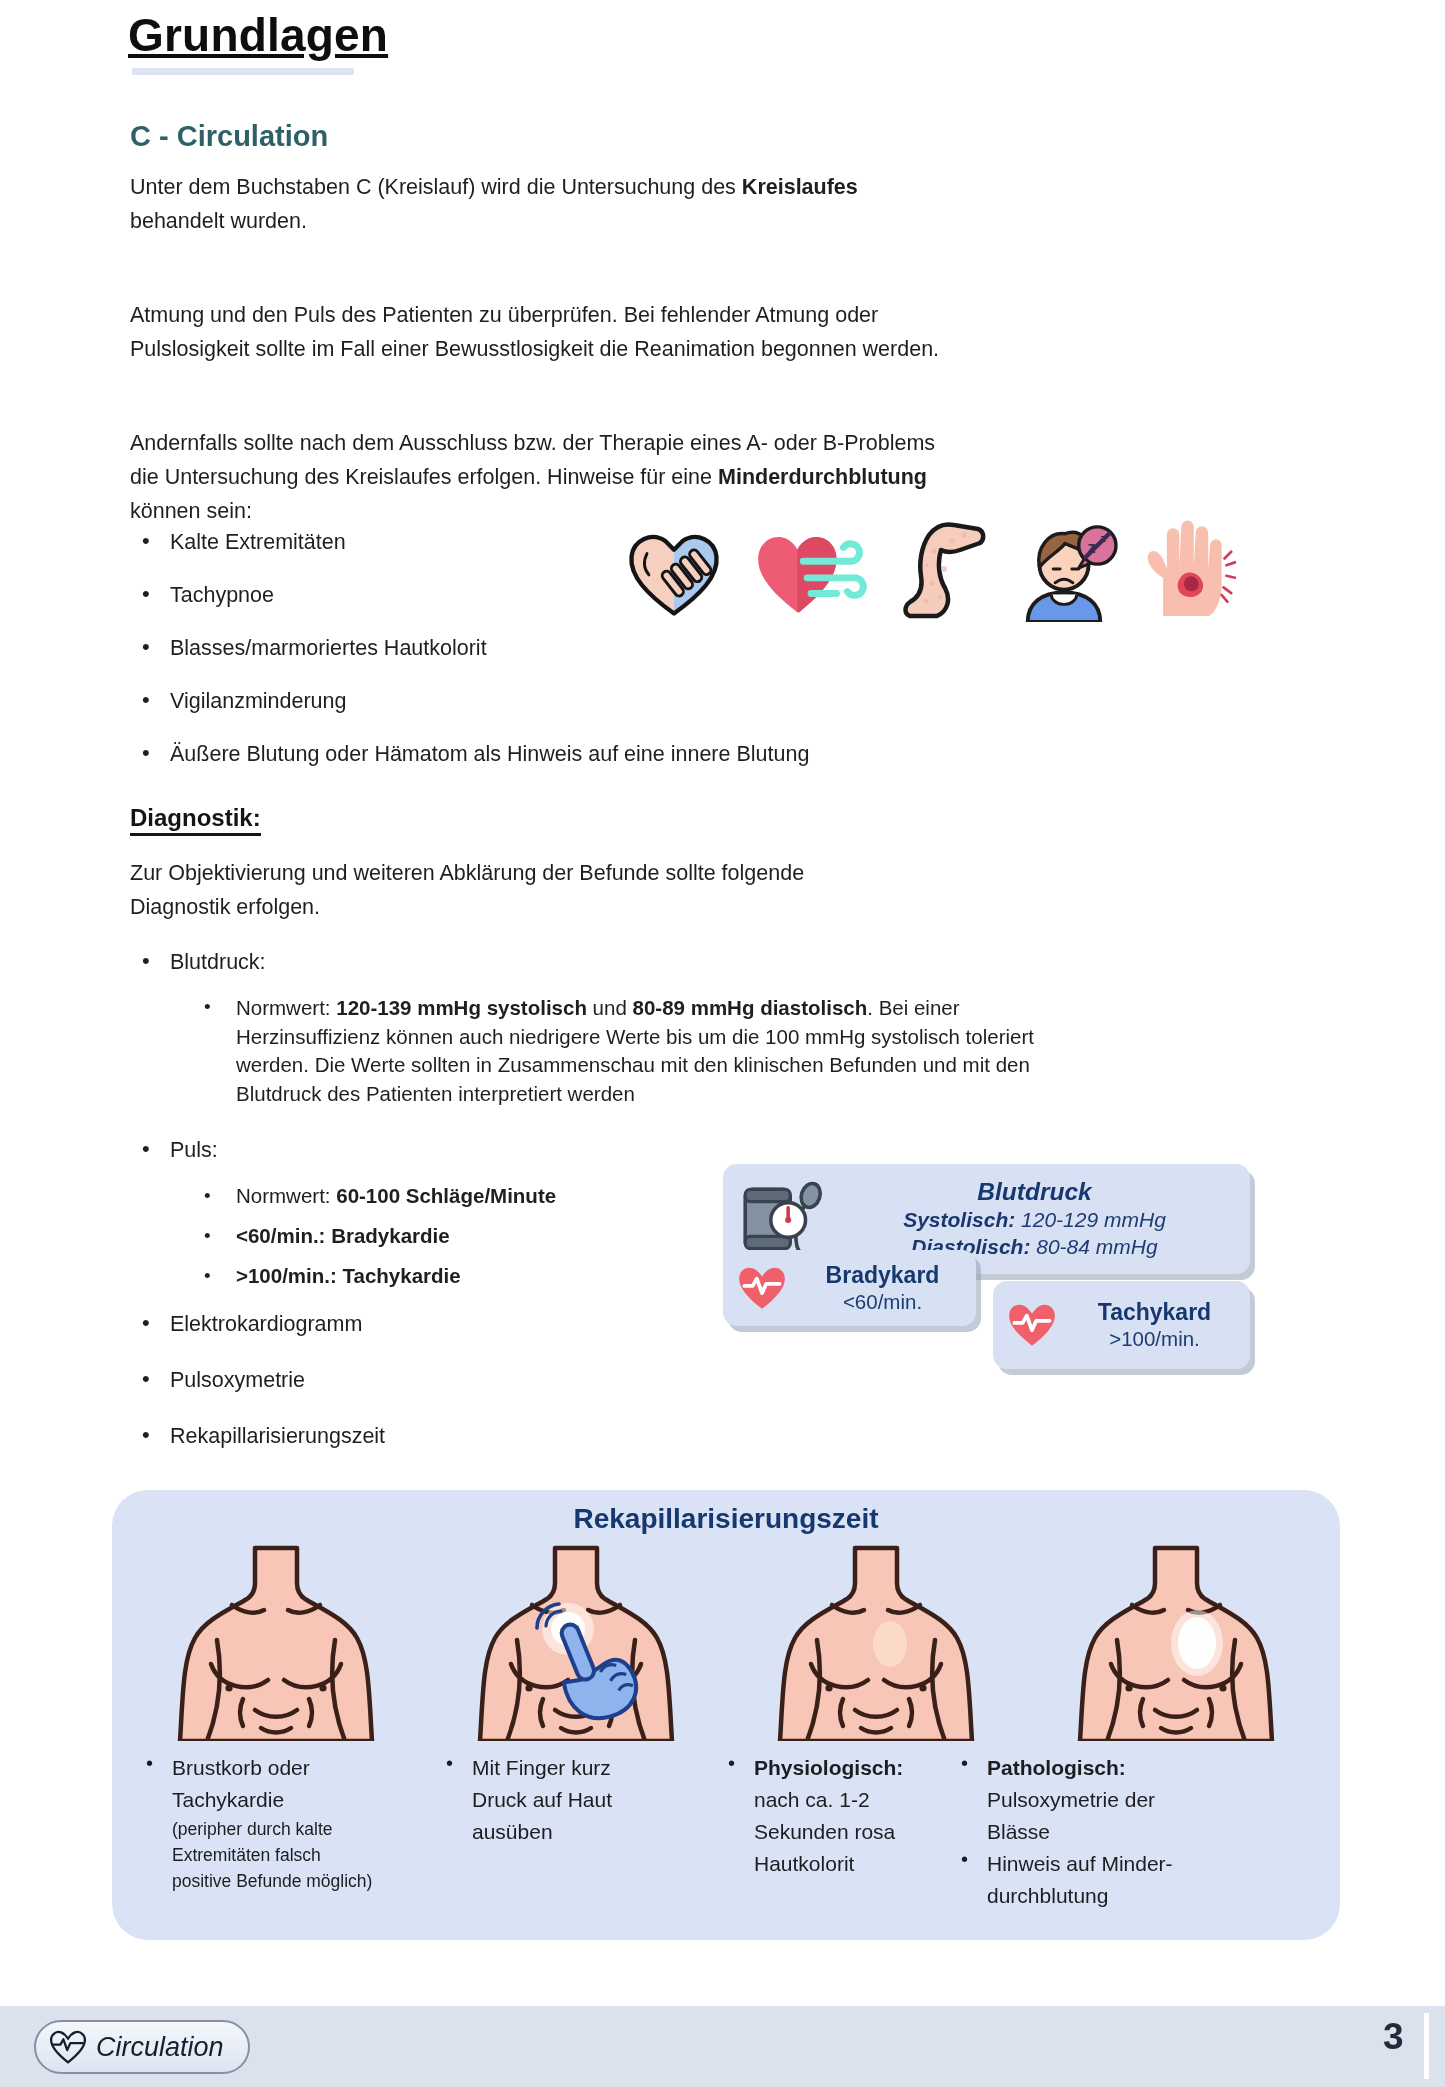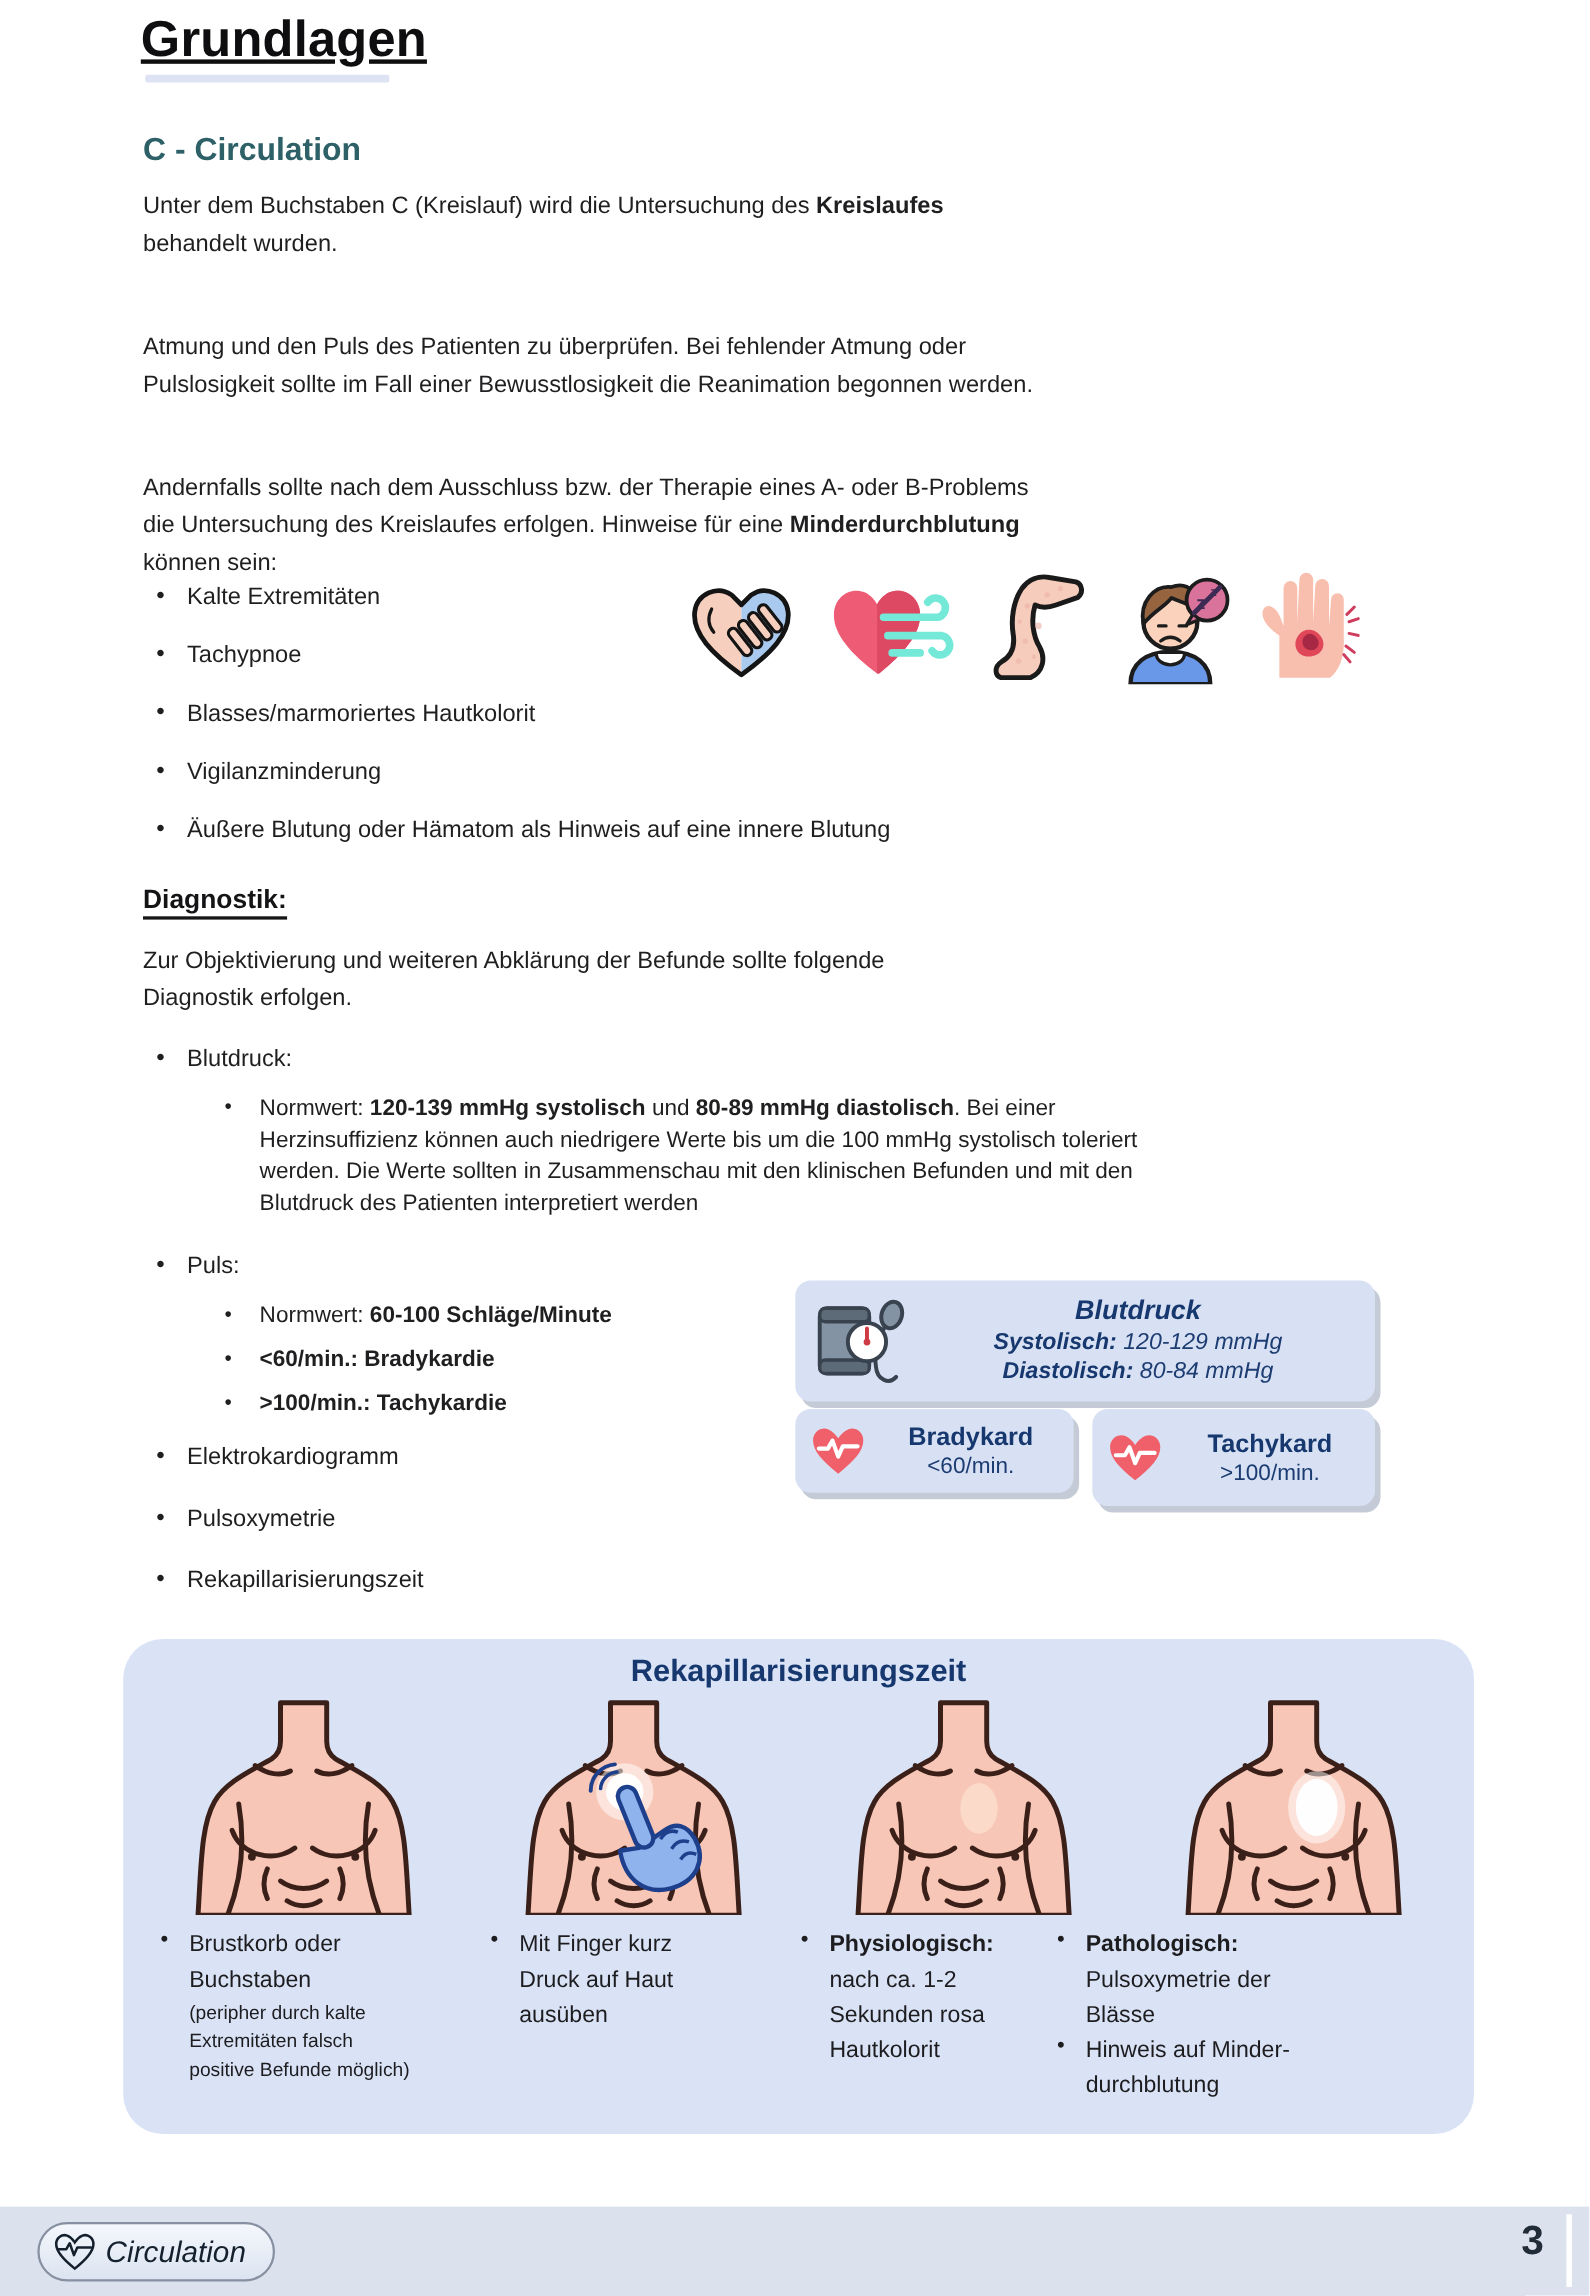--- a/index.html
+++ b/index.html
@@ -189,21 +189,21 @@
     <path d="M52,46 L52,34" stroke="#cf3b44" stroke-width="3.5" stroke-linecap="round"></path>
     <circle cx="52" cy="46" r="3" fill="#cf3b44"></circle>
   </svg>
   <div class="bp-text">
     <div class="bp-title">Blutdruck</div>
     <div class="bp-row"><b>Systolisch:</b> <span>120-129 mmHg</span></div>
     <div class="bp-row"><b>Diastolisch:</b> <span>80-84 mmHg</span></div>
   </div>
 </div>
 
-<div class="ibox" style="left:723px;top:1281px;width:253px;height:76px">
+<div class="ibox" style="left:723px;top:1250px;width:253px;height:76px">
   <svg width="54" height="50" viewBox="0 0 52 48" style="margin-left:12px">
     <path d="M26,44 C12,33 4,24 4,15 C4,7 11,3 17,5 C21,6.5 24,10 26,13 C28,10 31,6.5 35,5 C41,3 48,7 48,15 C48,24 40,33 26,44 Z" fill="#f0606b"></path>
     <polyline points="9,22 17,22 21,15 26,29 30,20 43,20" fill="none" stroke="#ffffff" stroke-width="3.6" stroke-linecap="round" stroke-linejoin="round"></polyline>
   </svg>
   <div class="sbox-col">
     <div class="sbox-title">Bradykard</div>
     <div class="sbox-val">&lt;60/min.</div>
   </div>
 </div>
 
@@ -262,21 +262,21 @@
     <svg width="252" height="200" viewBox="0 0 240 200">
       <use href="#torso"></use>
       <ellipse cx="141" cy="102" rx="26" ry="33" fill="#ffffff" opacity="0.5"></ellipse>
       <ellipse cx="141" cy="102" rx="19" ry="26" fill="#ffffff" opacity="0.97"></ellipse>
     </svg>
   </div>
 
   <div class="rcol" style="left:30px;top:262px;width:260px">
     <div class="rb">
       <div class="ln">Brustkorb oder</div>
-      <div class="ln">Buchstaben</div>
+      <div class="ln">Tachykardie</div>
       <div class="note">
         <div class="ln">(peripher durch kalte</div>
         <div class="ln">Extremitäten falsch</div>
         <div class="ln">positive Befunde möglich)</div>
       </div>
     </div>
   </div>
 
   <div class="rcol" style="left:330px;top:262px;width:210px">
     <div class="rb">

